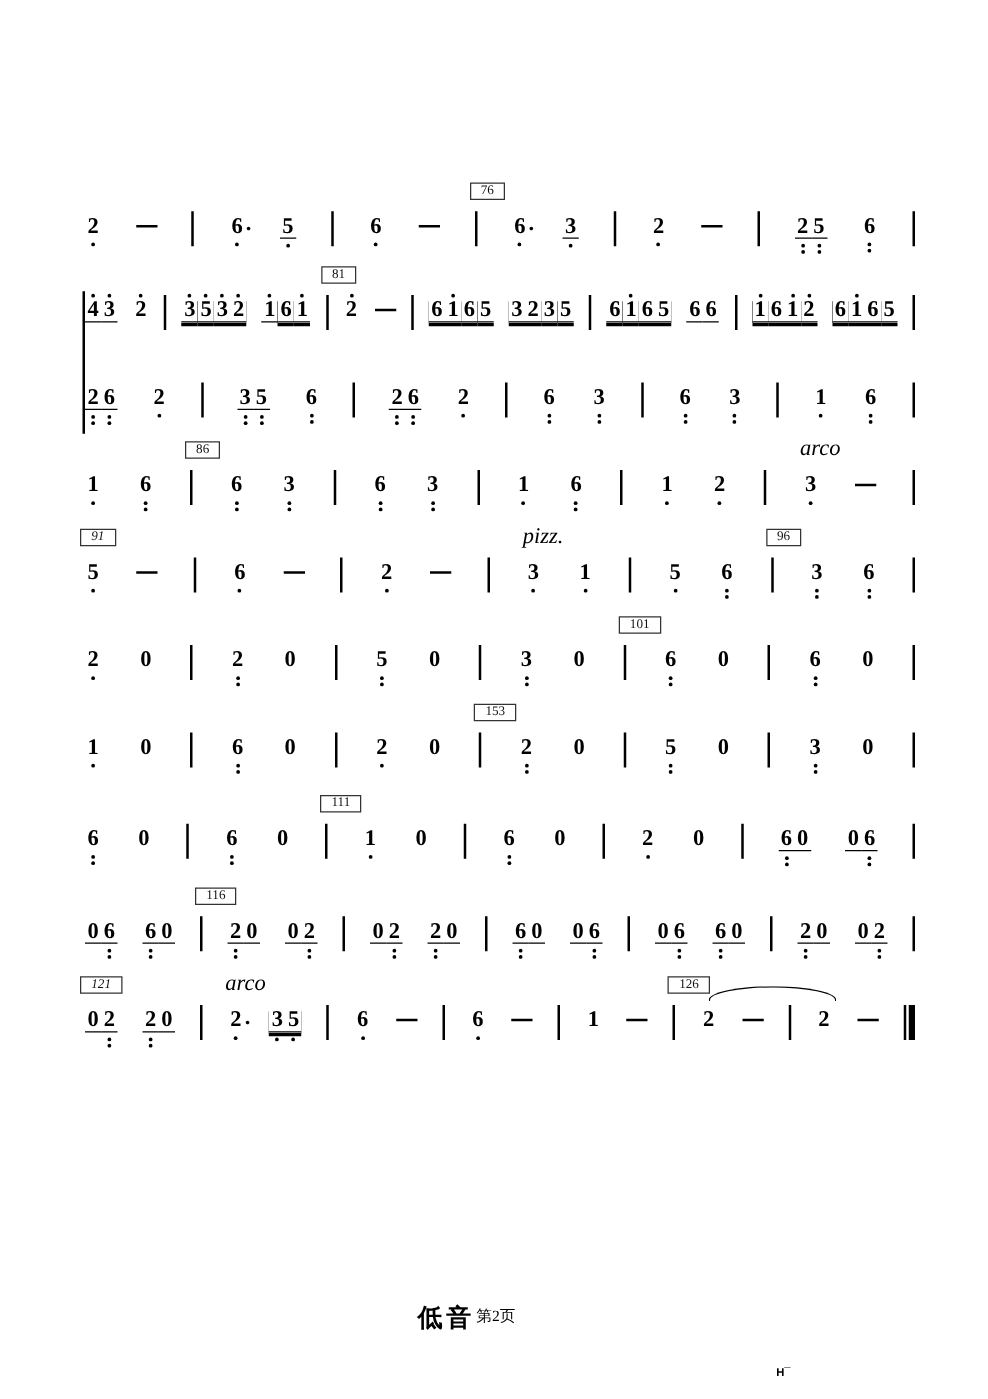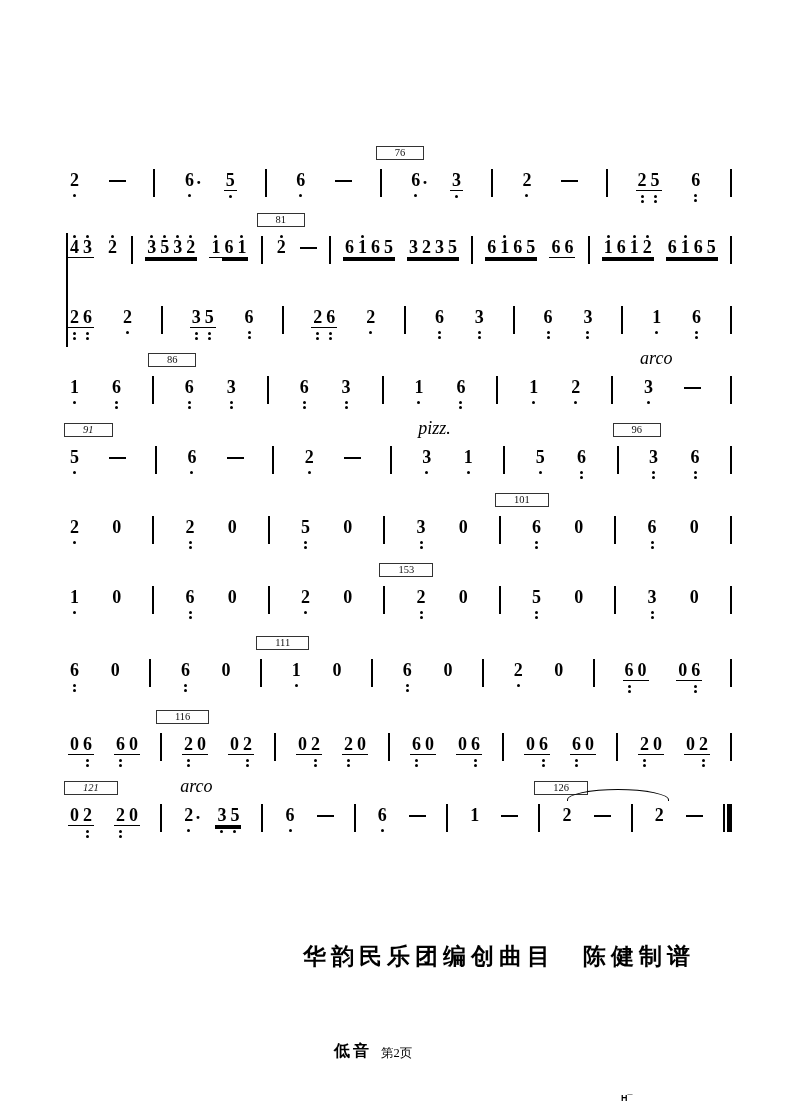--- a/index.html
+++ b/index.html
@@ -27,40 +27,40 @@
   .dash{display:inline-flex;flex-direction:column;align-items:center;}
   .dl{display:block;width:17px;height:2.4px;background:#000;margin-top:16px;}
 
   
   .bar{width:2px;height:28px;background:#000;margin-top:5px;}
   .barend{width:9px;height:28px;margin-top:5px;box-sizing:border-box;
           border-left:2px solid #000;border-right:5px solid #000;}
 
   
   .bx{position:absolute;bottom:100%;left:-4px;border:1px solid #333;color:#111;
-      font-size:10.5px;line-height:12px;padding:0 18px;white-space:nowrap;background:#fff;
+      font-size:10.5px;line-height:12px;padding:0 8px;white-space:nowrap;background:#fff;
       font-family:"Liberation Serif",serif;}
   .bar .bx{margin-bottom:9px;}
   .grp .bx{margin-bottom:4px;font-style:italic;}
 
   
   .mk{position:absolute;bottom:100%;left:-2px;margin-bottom:2px;white-space:nowrap;
       font-style:italic;font-size:18px;font-family:"Liberation Serif",serif;}
 
   
   .tie{position:absolute;bottom:calc(100% - 2px);left:7px;width:100px;height:11px;
        border:1.8px solid #000;border-bottom:none;border-radius:55% / 100% 100% 0 0;}
 
   
   .sysline{position:absolute;left:66px;top:233px;width:2px;height:114px;background:#000;}
 
   
   .credit{position:absolute;left:303px;top:941px;font-weight:bold;font-size:23px;
           letter-spacing:5px;font-family:"Liberation Serif",serif;}
-  .partlabel{position:absolute;left:334px;top:1041px;font-weight:bold;font-size:16px;
+  .partlabel{position:absolute;left:334px;top:1041px;font-weight:bold;font-size:20px;
              letter-spacing:3px;font-family:"Liberation Serif",serif;}
   .pagelabel{position:absolute;left:381px;top:1045px;font-size:12.5px;
              font-family:"Liberation Serif",serif;text-align:right;}
   .corner{position:absolute;left:621px;top:1093px;font-weight:bold;font-size:9px;
           font-family:"Liberation Sans",sans-serif;}
 </style>
 </head>
 <body>
 
 <div class="page">
@@ -1433,17 +1433,16 @@
             <span class="lo"></span>
           </span>
         </span>
         <span class="tok dash">
           <i class="dl"></i>
         </span>
         <span class="tok barend"></span>
       </div>
     </div>
 
-  <div class="credit">华韵民乐团编创曲目　陈健制谱</div>
   <div class="partlabel">低音</div>
   <div class="pagelabel">第2页</div>
   <div class="corner">H¯</div>
 </div>
 
 </body></html>

